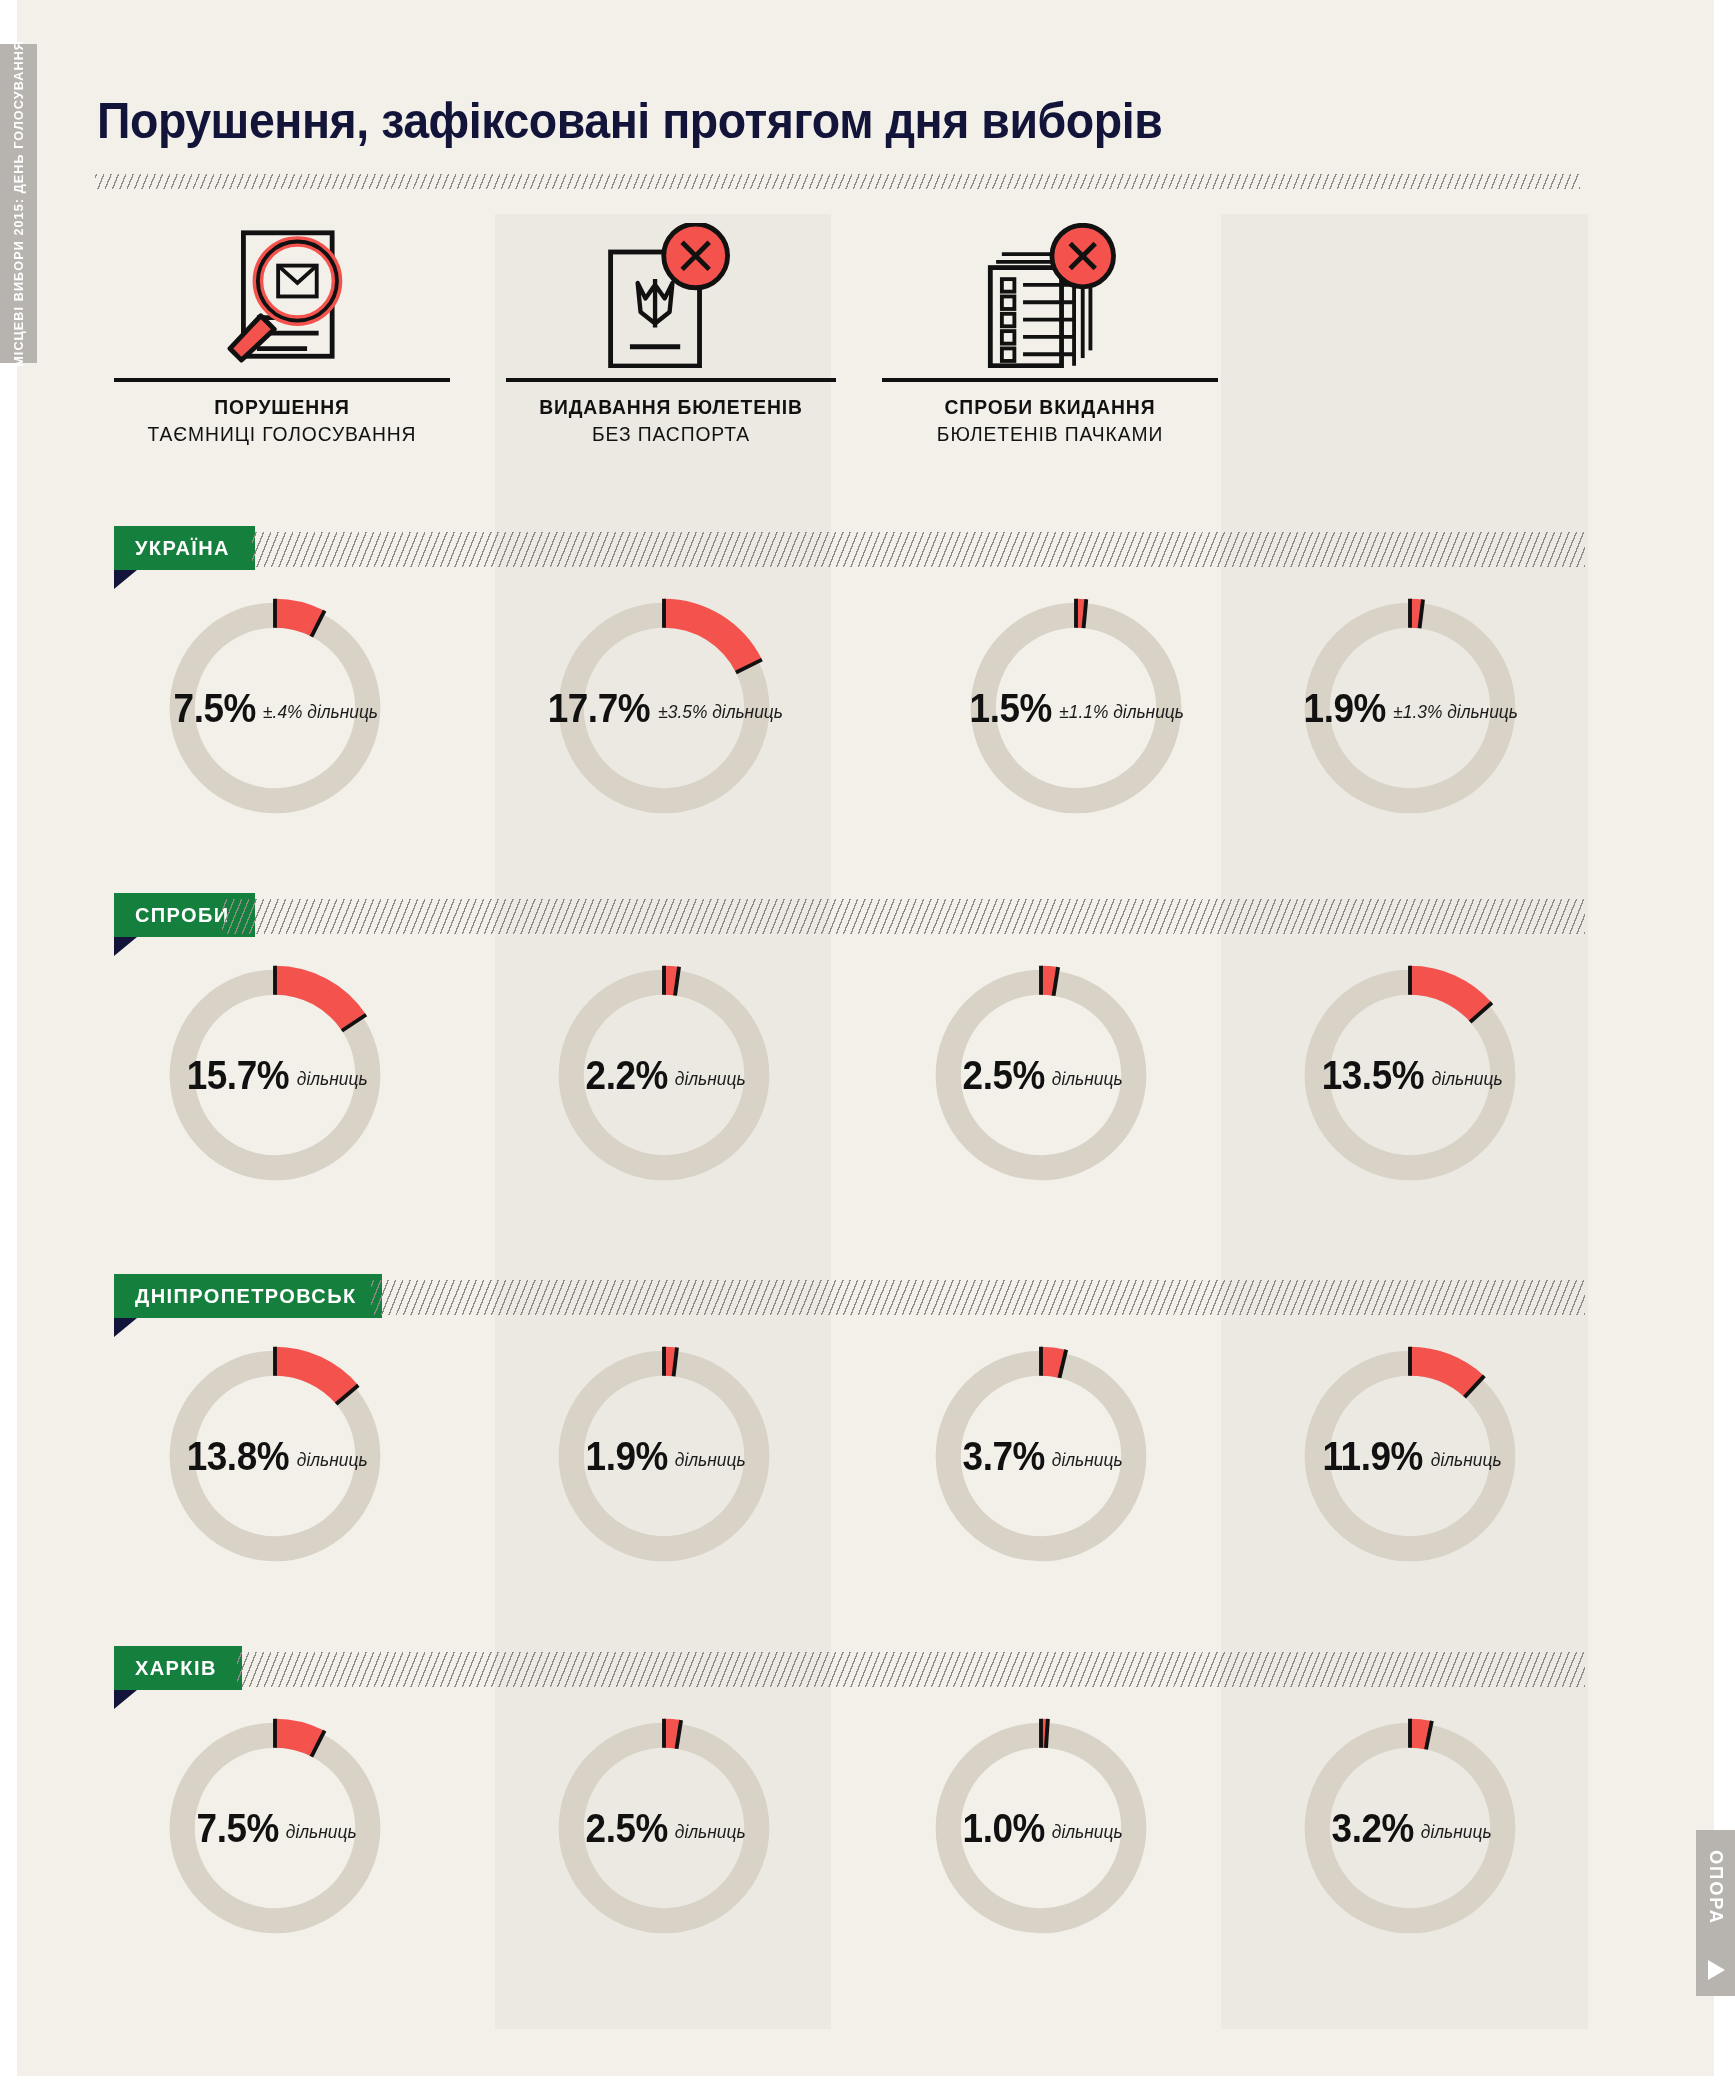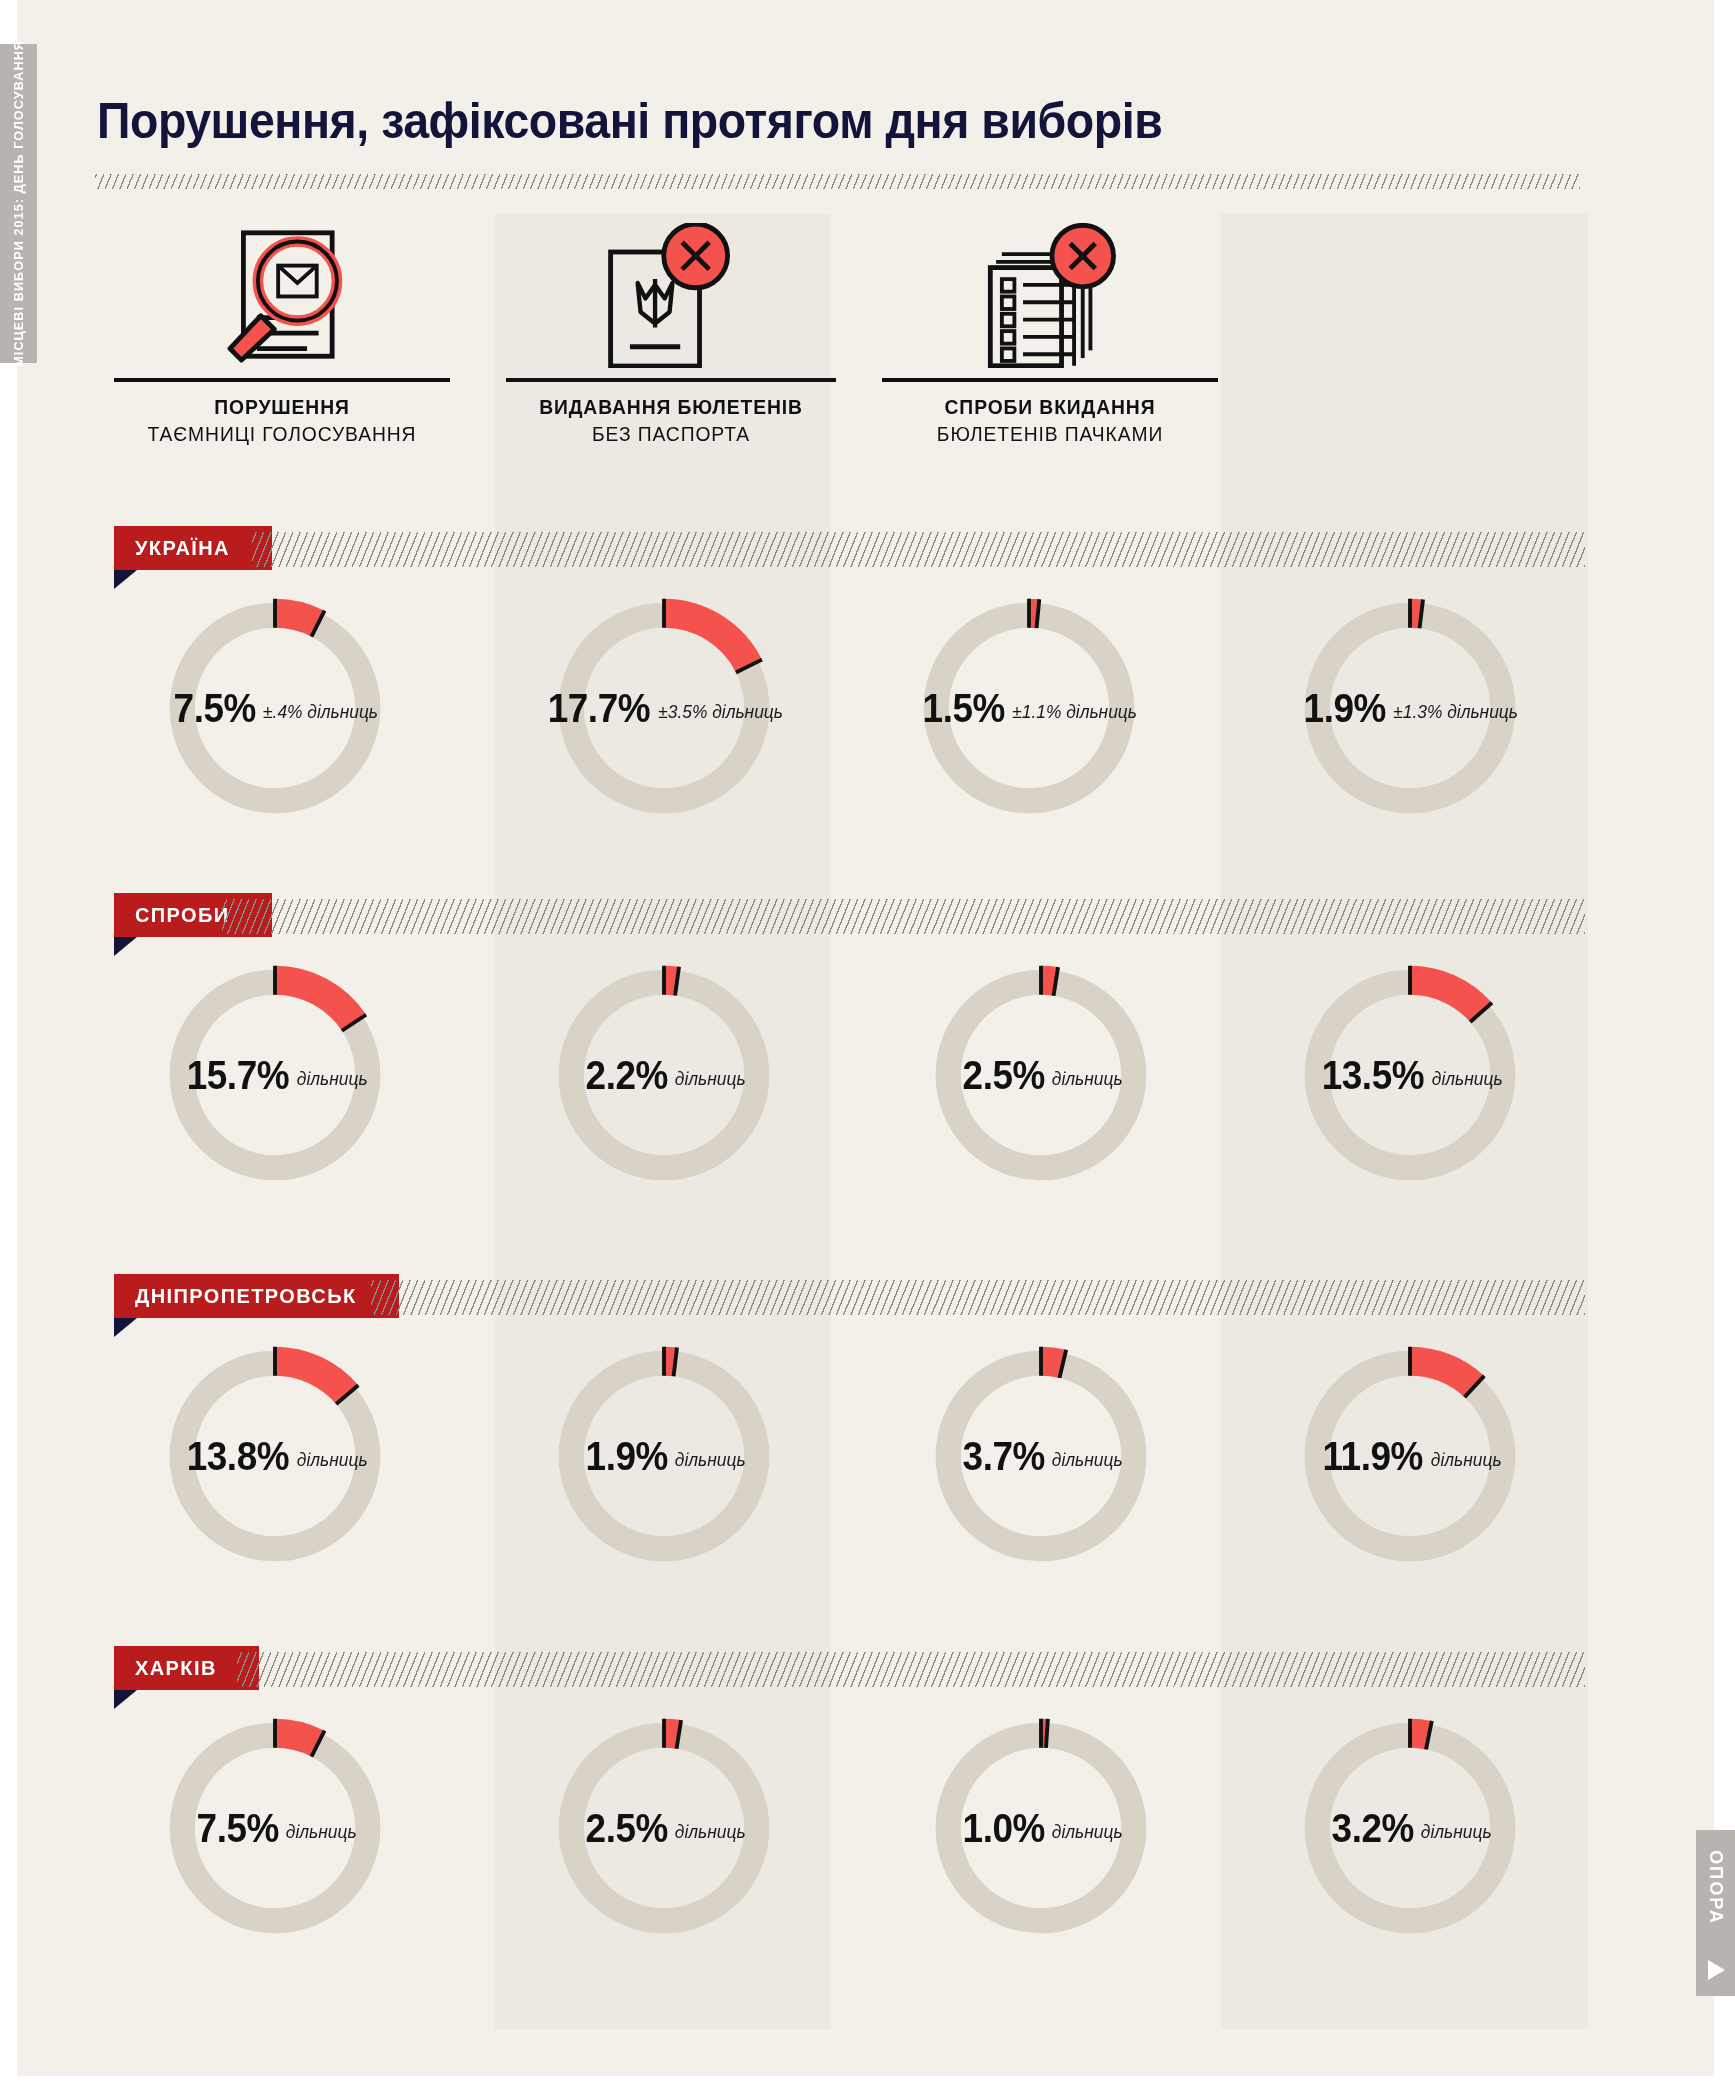--- a/index.html
+++ b/index.html
@@ -120,25 +120,25 @@
   .c1 { left:106px;  width:336px; }
   .c2 { left:498px;  width:330px; }
   .c3 { left:874px;  width:336px; }
   .c4 { left:1244px; width:328px; }
 
   
   .region-row { position:absolute; left:0; width:1735px; }
   .tag-wrap { position:absolute; left:114px; top:0; height:44px; }
   .tag {
     position:relative;
-    background:#b91c1c;
+    background:#15803d;
     color:#ffffff;
     height:44px;
     display:flex; align-items:center;
-    padding:0 42px 0 21px;
+    padding:0 25px 0 21px;
     font-size:20px; font-weight:bold; letter-spacing:1.4px;
     white-space:nowrap;
     box-sizing:border-box;
   }
   .tag::after {
     content:"";
     position:absolute; left:0; top:44px;
     width:0;height:0;
     border-left:23px solid #12143a;
     border-bottom:19.3px solid transparent;
@@ -293,21 +293,21 @@
               <circle cx="120" cy="120" r="96" fill="none" stroke="#d8d2c7" stroke-width="26"></circle>
               <path d="M120,7 A113,113 0 0 1 221.32043715673166,69.96831989260411 L194.42120605317456,83.25106682377117 A83,83 0 0 0 120,37 Z" fill="#f4524d" stroke="none"></path>
               <line x1="120" y1="37" x2="120" y2="7" stroke="#111111" stroke-width="4"></line>
               <line x1="194.42120605317456" y1="83.25106682377117" x2="221.32043715673166" y2="69.96831989260411" stroke="#111111" stroke-width="4"></line>
             </svg>
             <div class="center">
               <div class="pct">17.7%</div>
               <div class="sub">±3.5% дільниць</div>
             </div>
           </div>
-          <div class="donut" style="left: 913px;">
+          <div class="donut" style="left: 960px;">
             <svg width="232" height="232" viewBox="0 0 240 240">
               <circle cx="120" cy="120" r="96" fill="none" stroke="#d8d2c7" stroke-width="26"></circle>
               <path d="M120,7 A113,113 0 0 1 130.63423940499212,7.5014979998519635 L127.81099000543668,37.368356937944355 A83,83 0 0 0 120,37 Z" fill="#f4524d" stroke="none"></path>
               <line x1="120" y1="37" x2="120" y2="7" stroke="#111111" stroke-width="4"></line>
               <line x1="127.81099000543668" y1="37.368356937944355" x2="130.63423940499212" y2="7.5014979998519635" stroke="#111111" stroke-width="4"></line>
             </svg>
             <div class="center">
               <div class="pct">1.5%</div>
               <div class="sub">±1.1% дільниць</div>
             </div>

